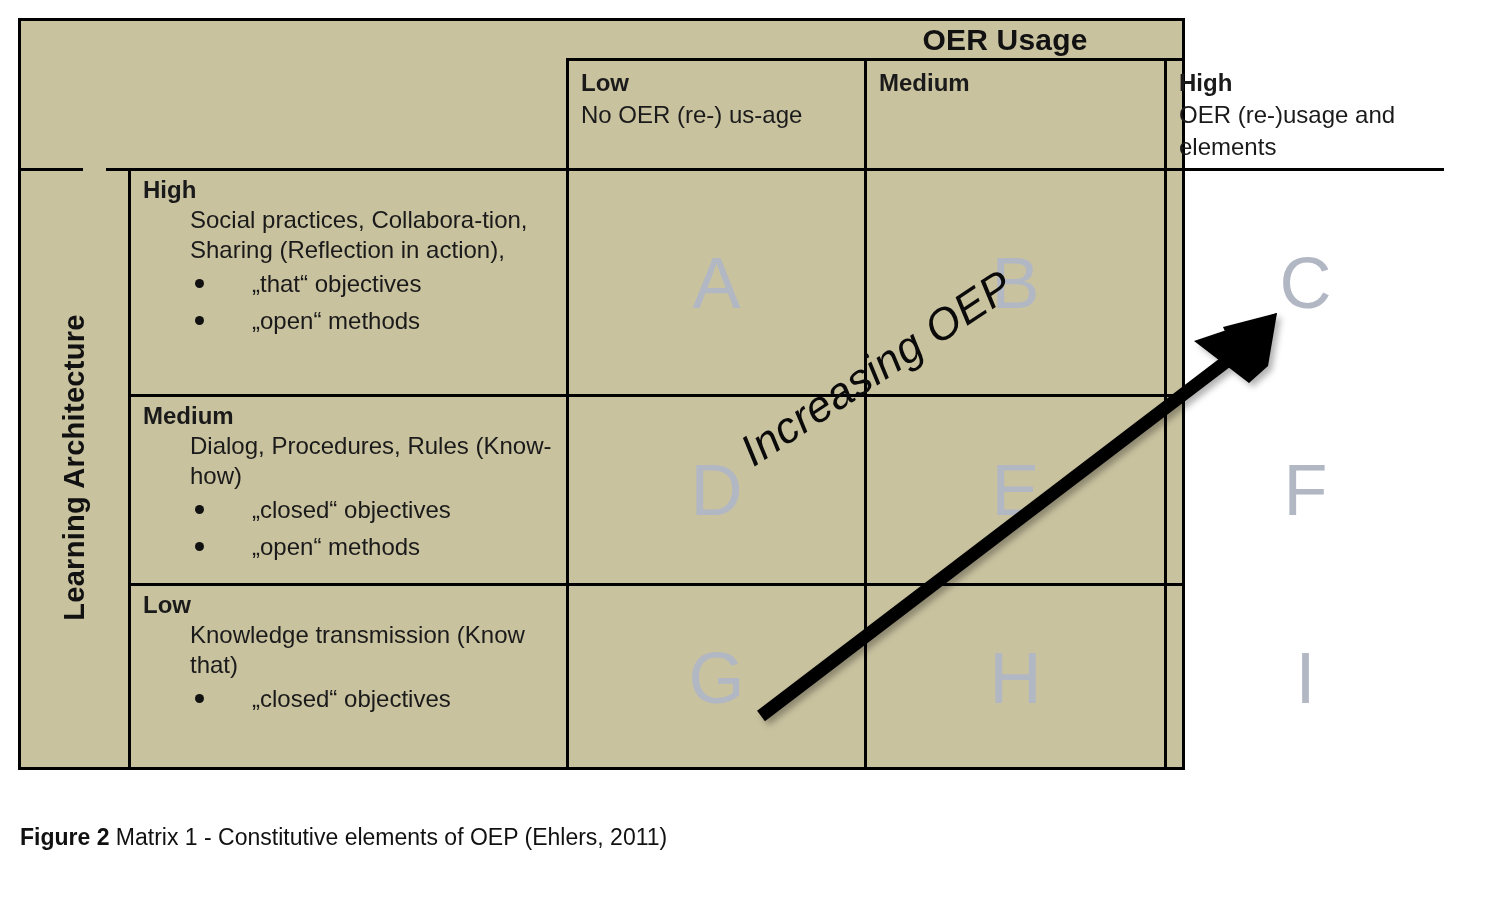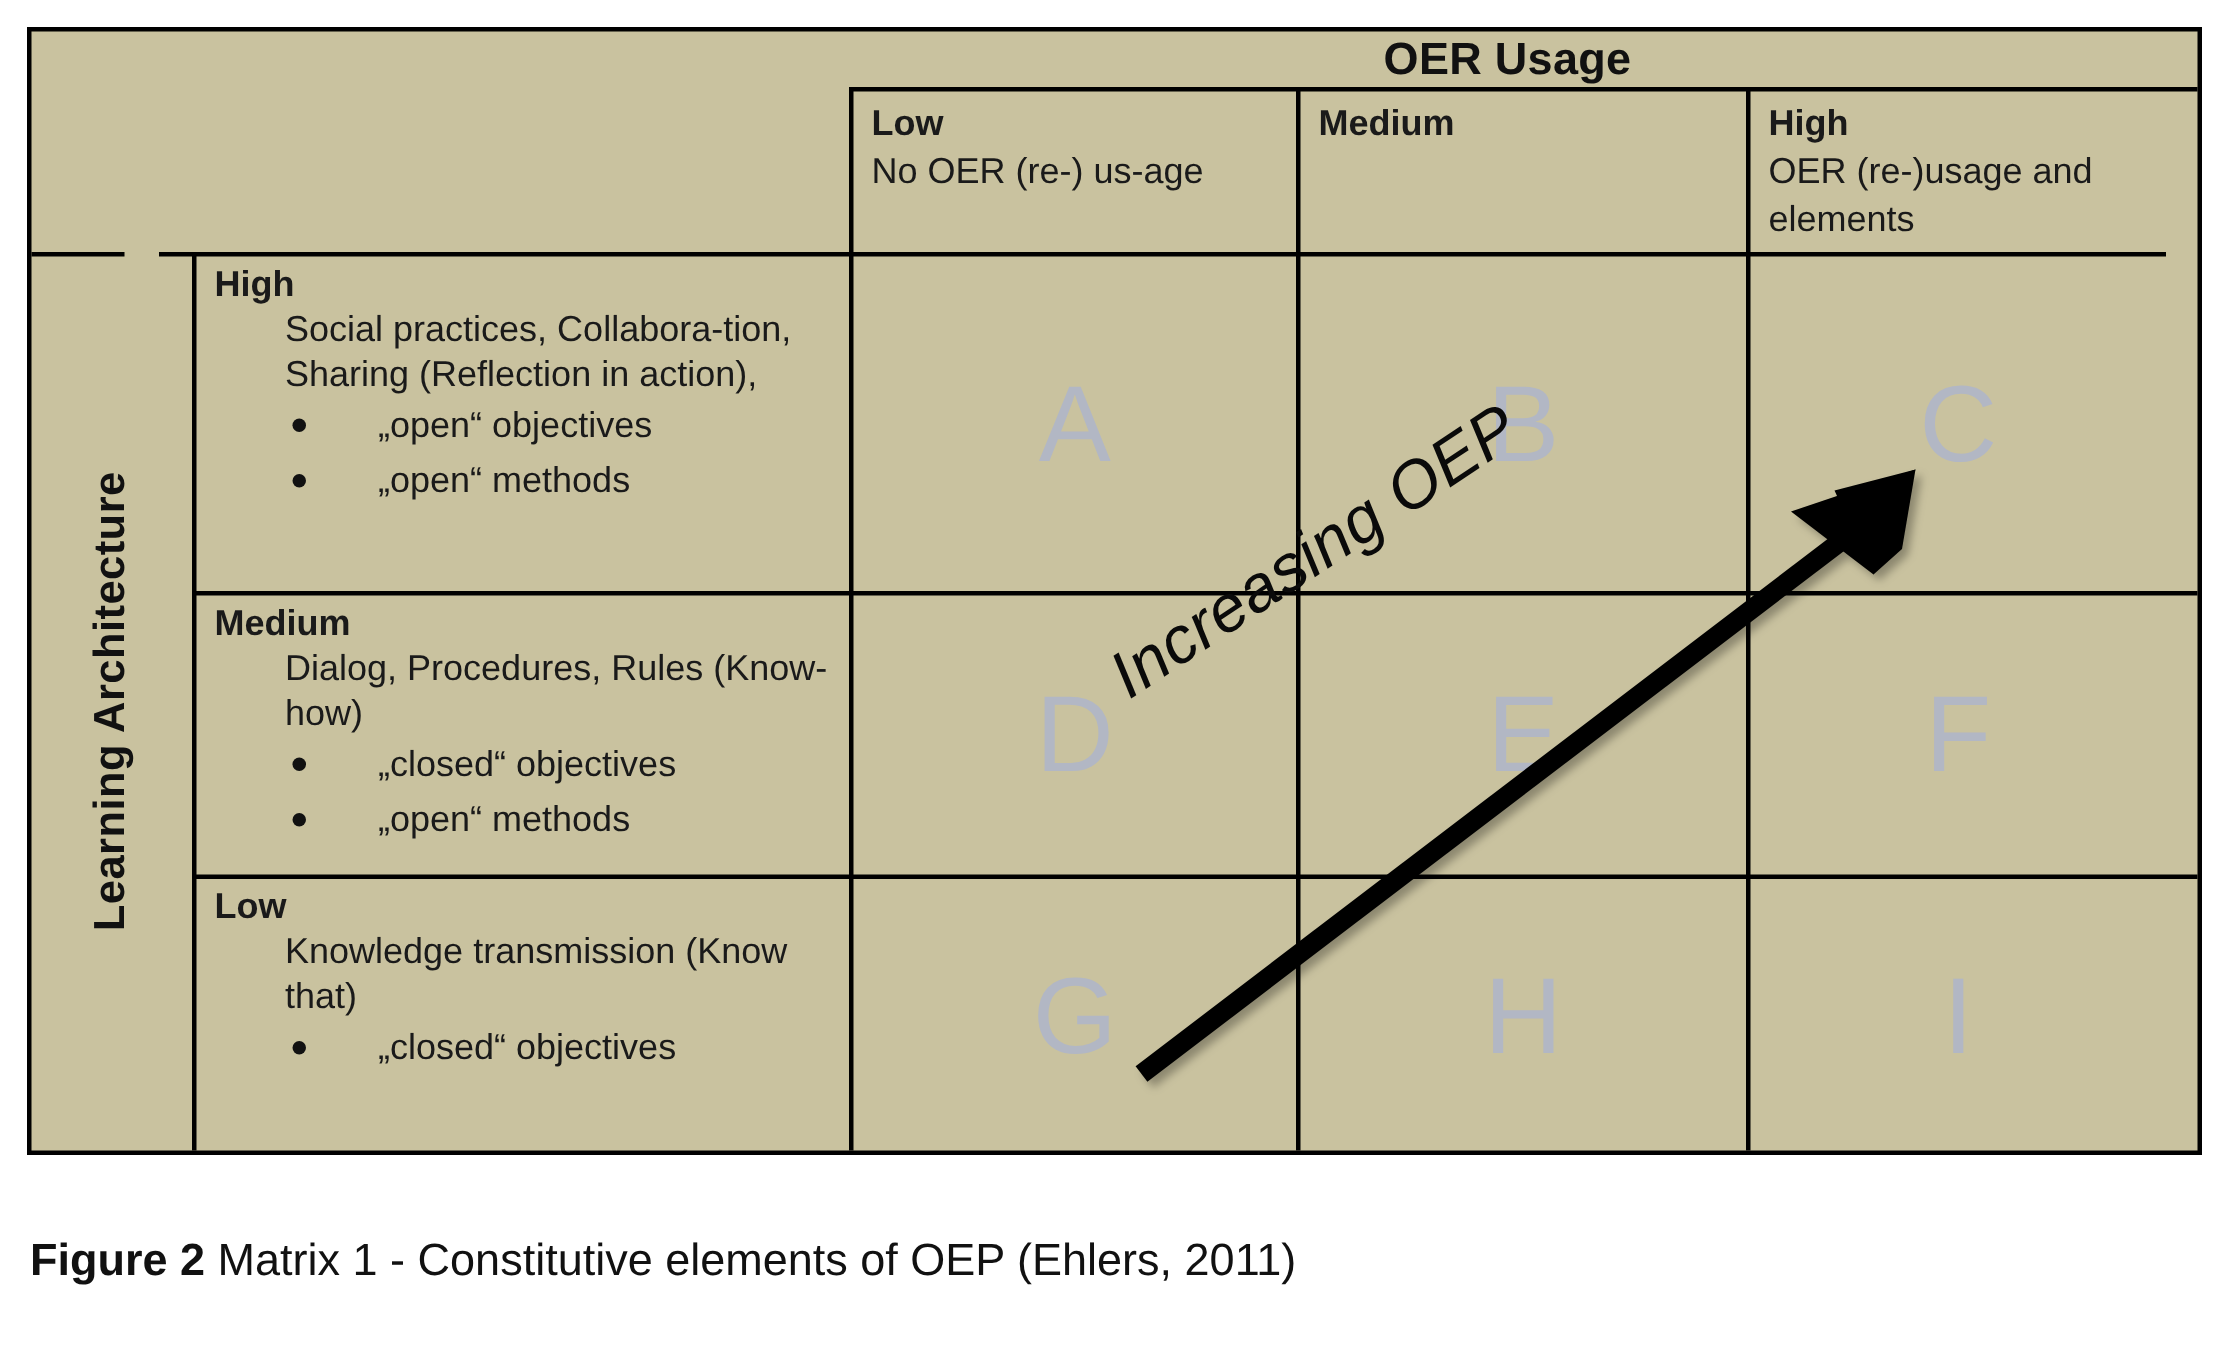--- a/index.html
+++ b/index.html
@@ -19,21 +19,21 @@
     width: 1488px;
     height: 904px;
     overflow: hidden;
   }
 
   
   #matrix {
     position: absolute;
     left: 18px;
     top: 18px;
-    width: 1450px;
+    width: 1167px;
     height: 752px;
     background: #c9c29f;
     box-sizing: border-box;
     border: 3px solid #000000;
   }
 
   .vline {
     position: absolute;
     width: 3px;
     background: #000000;
@@ -206,21 +206,21 @@
     font-size: 44px;
     color: #0a0a0a;
     letter-spacing: 0.5px;
   }
 
   
   #caption {
     position: absolute;
     left: 20px;
     top: 824px;
-    font-size: 30px;
+    font-size: 23px;
     color: #111111;
     white-space: nowrap;
   }
   #caption .cap-label { font-weight: bold; }
   #caption .cap-text { font-weight: normal; }
 </style>
 </head>
 <body>
 
 <div id="figure-root">
@@ -254,21 +254,21 @@
     </div>
 
     <div id="axis-label">
       <span>Learning Architecture</span>
     </div>
 
     <div class="row-desc" id="row-desc-high">
       <span class="lvl">High</span>
       <span class="body">Social practices, Collabora-tion, Sharing (Reflection in action),</span>
       <ul>
-        <li>„open“ objectives</li>
+        <li>„that“ objectives</li>
         <li>„open“ methods</li>
       </ul>
     </div>
 
     <div class="row-desc" id="row-desc-medium">
       <span class="lvl">Medium</span>
       <span class="body">Dialog, Procedures, Rules (Know-how)</span>
       <ul>
         <li>„closed“ objectives</li>
         <li>„open“ methods</li>

